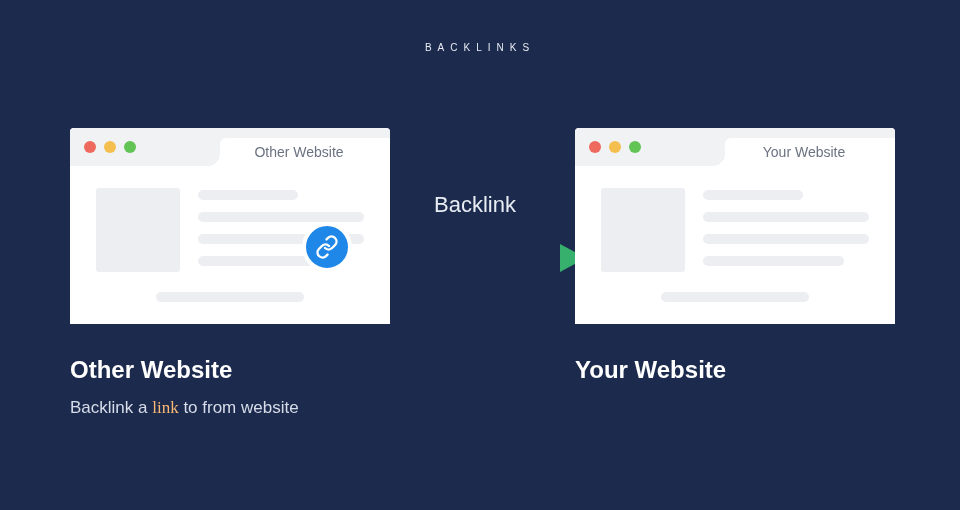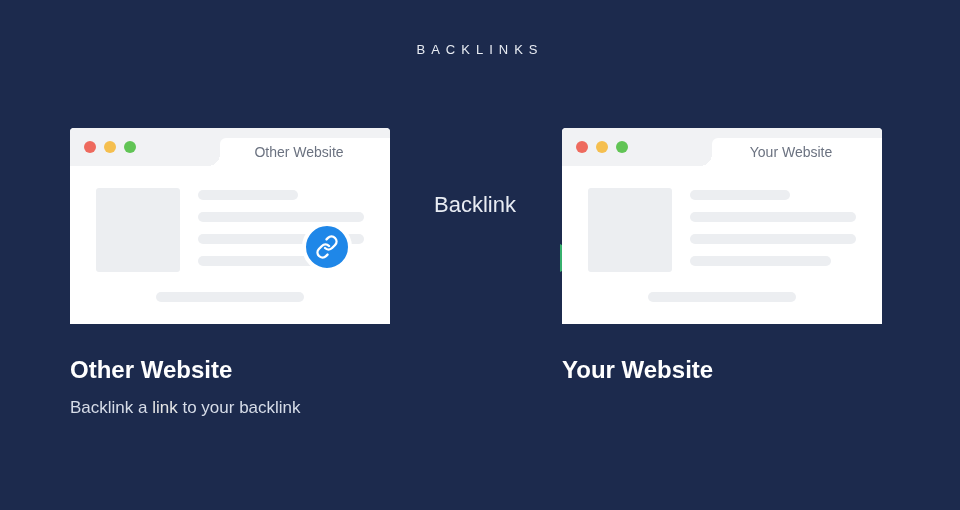--- a/index.html
+++ b/index.html
@@ -10,30 +10,30 @@
     position: relative;
     overflow: hidden;
   }
   .title {
     position: absolute;
     top: 42px;
     left: 0; right: 0;
     text-align: center;
     color: #e8ecf3;
     letter-spacing: 6px;
-    font-size: 13px;
+    font-size: 10px;
     font-weight: 400;
   }
   .panel {
     position: absolute;
     top: 128px;
     width: 356px;
   }
   .panel.left { left: 70px; }
-  .panel.right { left: 562px; }
+  .panel.right { left: 575px; }
 
   .browser {
     width: 320px;
     height: 196px;
     background: #ffffff;
     border-radius: 4px;
     overflow: visible;
     position: relative;
   }
   .browser-top {
@@ -144,21 +144,21 @@
   .caption h3 {
     font-size: 24px;
     font-weight: 700;
     margin-bottom: 14px;
   }
   .caption p {
     font-size: 17px;
     color: #d6dce8;
     font-weight: 400;
   }
-  .hl-link { color: #e5e5e5; }
+  .hl-link { color: #fdba74; font-family: Liberation Serif, serif; }
   .hl-backlink { color: #3fb36a; }
 </style>
 </head>
 <body>
 
 <div class="title">BACKLINKS</div>
 
 <div class="panel left">
   <div class="browser">
     <div class="browser-top">
@@ -186,21 +186,21 @@
     <div class="link-badge">
       <svg width="24" height="24" viewBox="0 0 24 24" fill="none" stroke="#ffffff" stroke-width="2.4" stroke-linecap="round" stroke-linejoin="round">
         <path d="M10 13a5 5 0 0 0 7.07 0l3-3a5 5 0 0 0-7.07-7.07l-1.5 1.5"></path>
         <path d="M14 11a5 5 0 0 0-7.07 0l-3 3a5 5 0 0 0 7.07 7.07l1.5-1.5"></path>
       </svg>
     </div>
   </div>
   <div class="caption">
     <h3>Other Website</h3>
     <p>
-      <span>Backlink a </span><span class="hl-link">link</span><span> to your backlink</span>
+      <span>Backlink a </span><span class="hl-link">link</span><span> to from website</span>
     </p>
   </div>
 </div>
 
 <div class="arrow-label">Backlink</div>
 <div class="arrow-wrap">
   <svg width="230" height="40" viewBox="0 0 230 40">
     <defs>
       <linearGradient id="grad" x1="0" y1="0" x2="1" y2="0">
         <stop offset="0%" stop-color="#1f6fe0"></stop>

